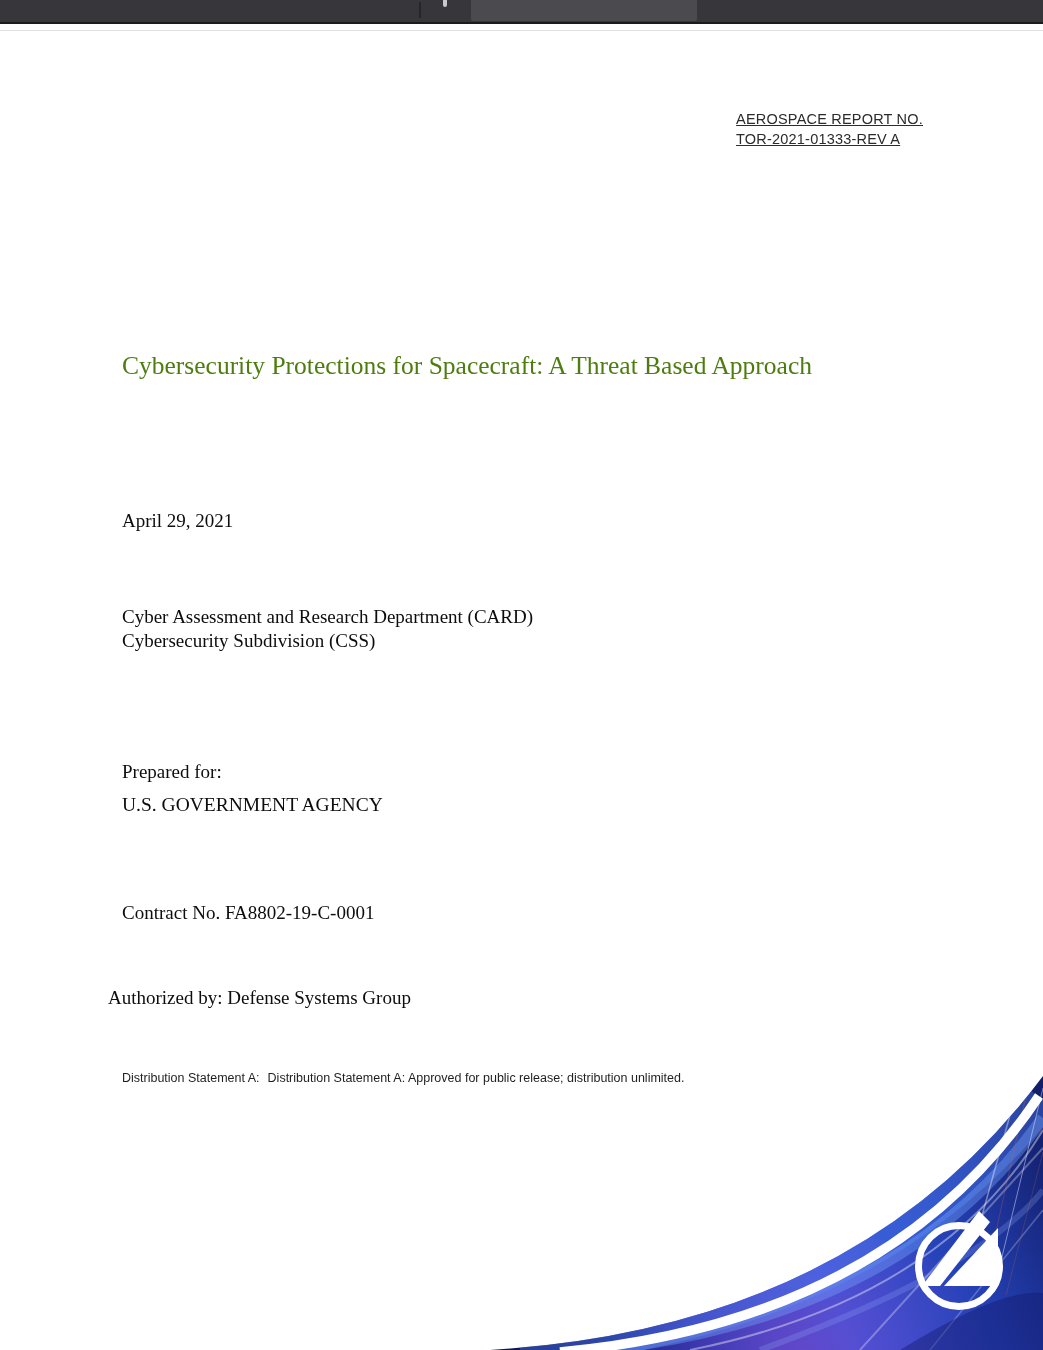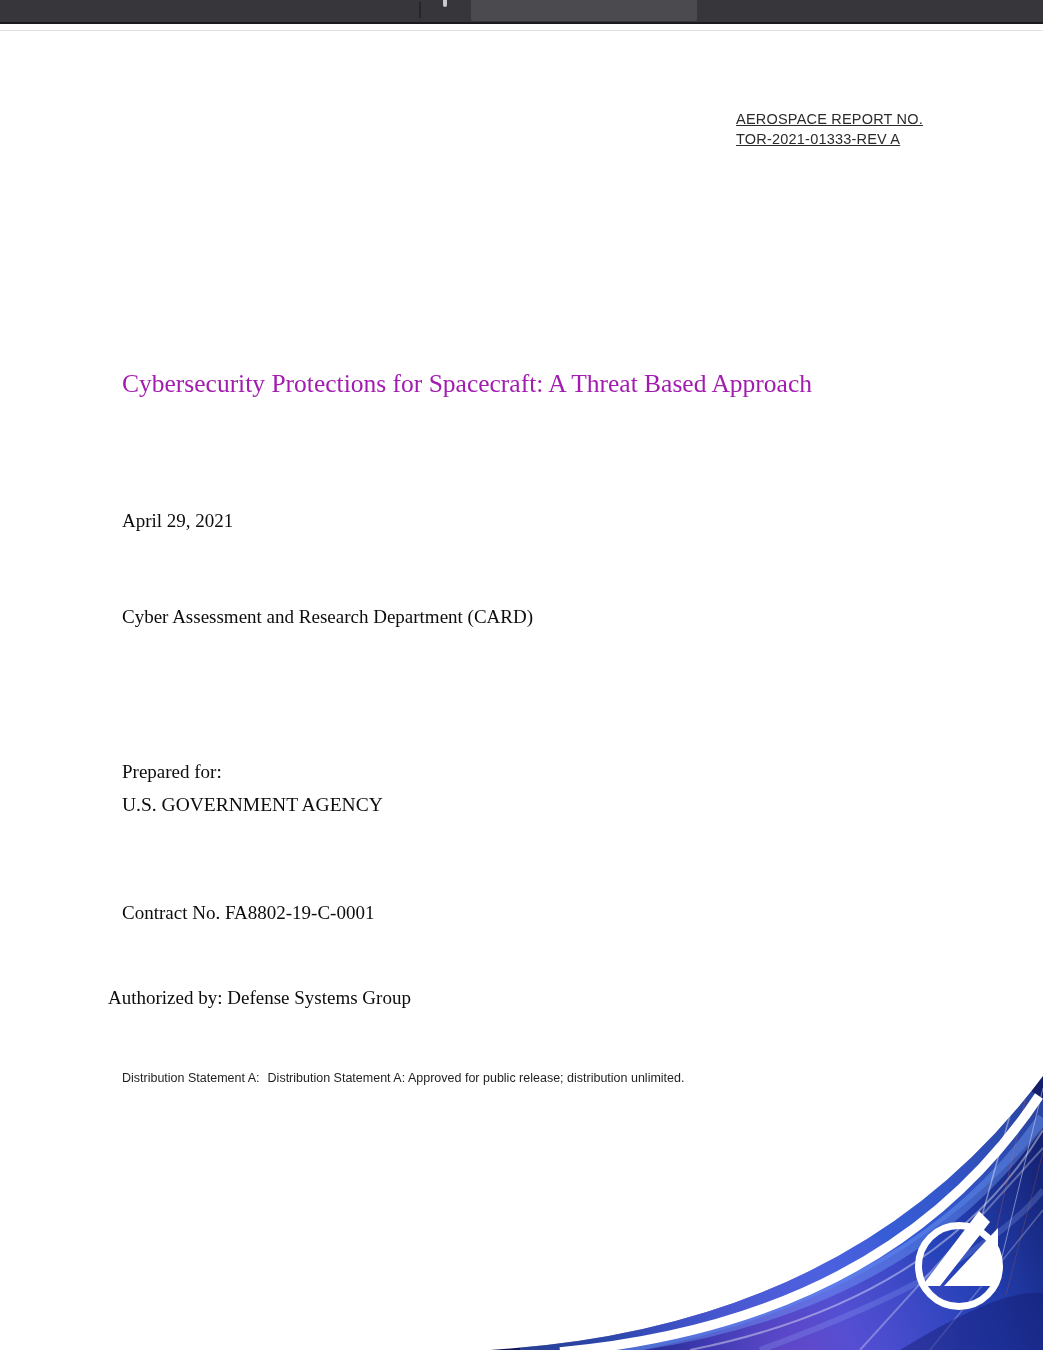--- a/index.html
+++ b/index.html
@@ -36,23 +36,23 @@
   
   .report-no {
     position: absolute; top: 110px; right: 120px;
     text-align: left;
     font-family: "Liberation Sans", sans-serif;
     font-size: 14.5px; line-height: 19.5px; color: #2b2b2b;
     letter-spacing: 0.2px;
     text-decoration: underline;
   }
   .doc-title {
-    position: absolute; left: 122px; top: 366px; width: 760px;
+    position: absolute; left: 122px; top: 348px; width: 760px;
     font-size: 25.5px; line-height: 36.5px; font-weight: normal;
-    color: #a21caf;
+    color: #4d7c0f;
   }
   .date-line {
     position: absolute; left: 122px; top: 510px;
     font-size: 19px; color: #0d0d0d;
   }
   .author-block {
     position: absolute; left: 122px; top: 605px;
     font-size: 19px; line-height: 23.5px; color: #0d0d0d;
   }
   .prepared-label {
@@ -101,20 +101,21 @@
     <div>AEROSPACE REPORT NO.</div>
     <div>TOR-2021-01333-REV A</div>
   </div>
 
   <div class="doc-title">Cybersecurity Protections for Spacecraft: A Threat Based Approach</div>
 
   <div class="date-line">April 29, 2021</div>
 
   <div class="author-block">
     <div>Cyber Assessment and Research Department (CARD)</div>
+    <div>Cybersecurity Subdivision (CSS)</div>
   </div>
 
   <div class="prepared-label">Prepared for:</div>
   <div class="prepared-agency">U.S. GOVERNMENT AGENCY</div>
 
   <div class="contract-line">Contract No. FA8802-19-C-0001</div>
 
   <div class="authorized-line">Authorized by: Defense Systems Group</div>
 
   <div class="distribution">

